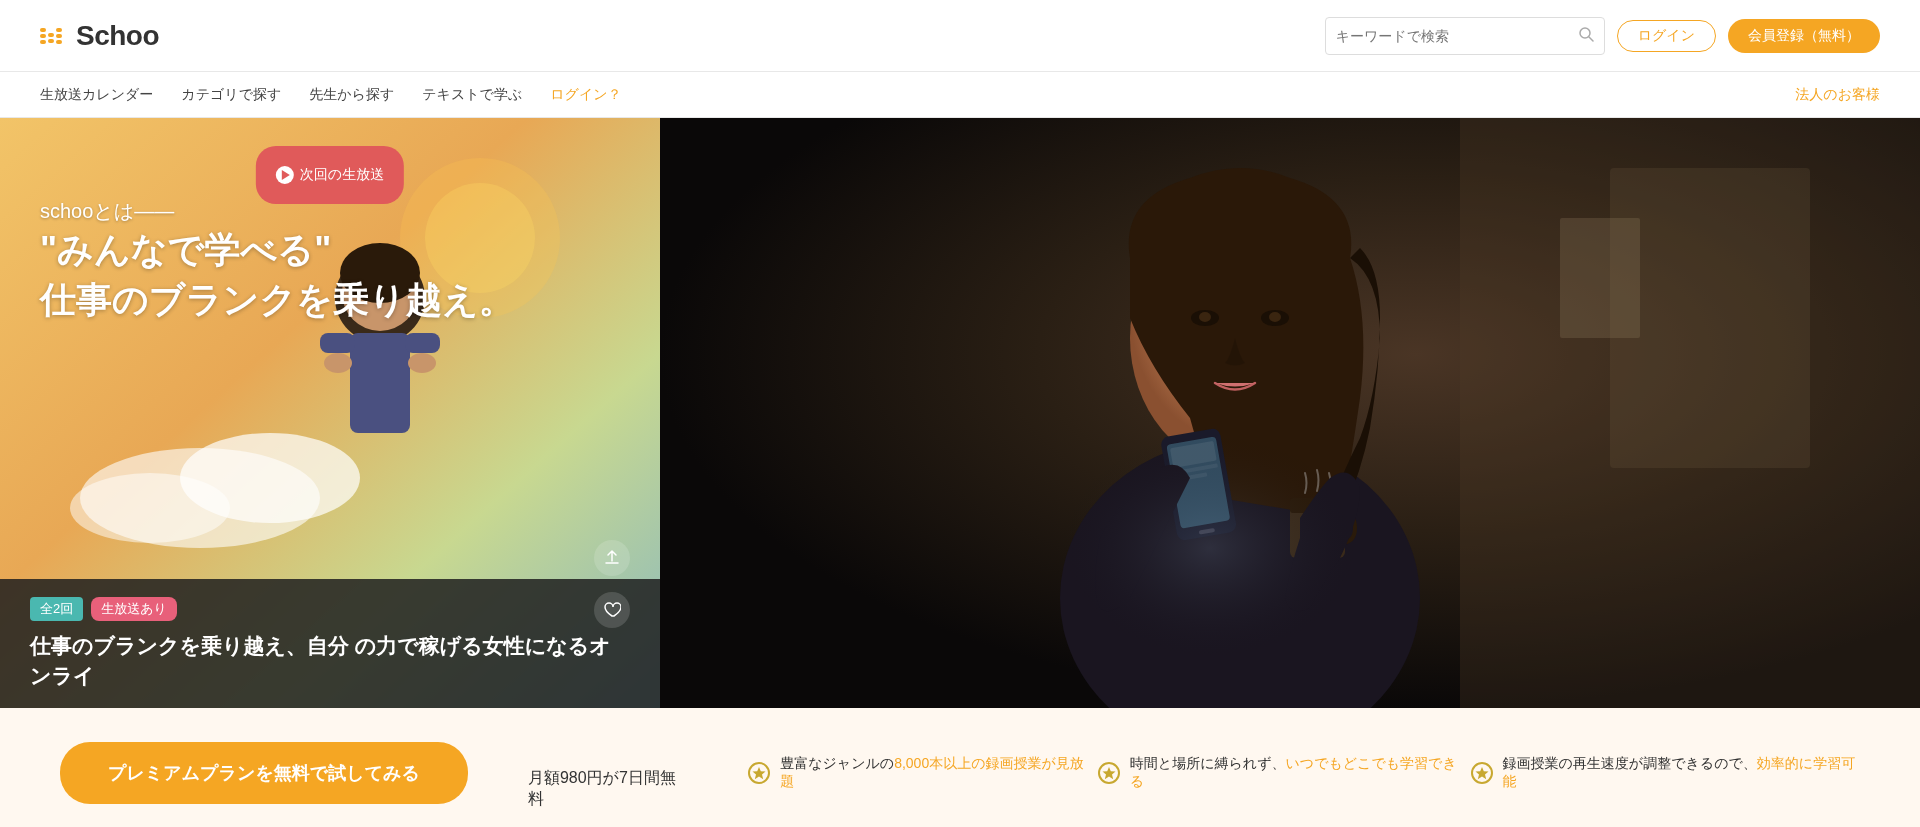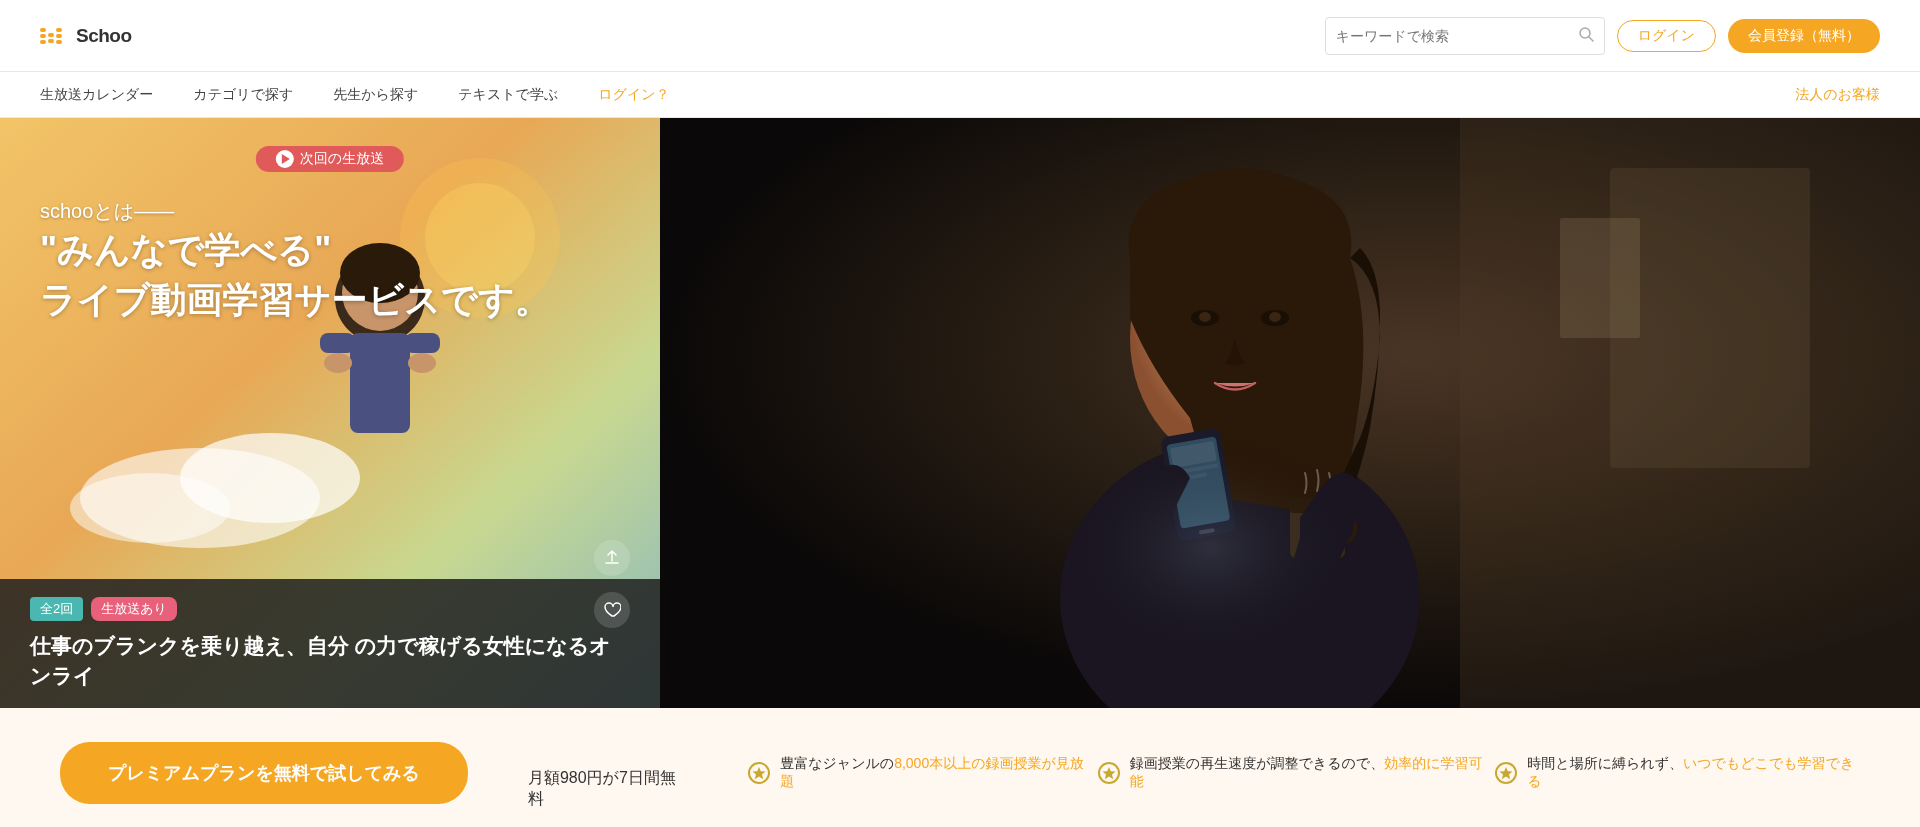--- a/index.html
+++ b/index.html
@@ -14,21 +14,21 @@
       height: 72px;
       border-bottom: 1px solid #e8e8e8;
       background: #fff;
     }
     .logo-area {
       display: flex;
       align-items: center;
       gap: 10px;
     }
     .logo-text {
-      font-size: 19px;
+      font-size: 28px;
       font-weight: 600;
       color: #333;
       letter-spacing: -0.5px;
     }
     .header-right {
       display: flex;
       align-items: center;
       gap: 12px;
     }
     .search-box {
@@ -87,21 +87,21 @@
       align-items: center;
       justify-content: space-between;
       padding: 0 40px;
       height: 46px;
       border-bottom: 1px solid #e8e8e8;
       background: #fff;
     }
     .nav-left {
       display: flex;
       align-items: center;
-      gap: 40px;
+      gap: 28px;
     }
     .nav-item {
       font-size: 14px;
       color: #444;
       cursor: pointer;
       text-decoration: none;
     }
     .nav-item.active {
       color: #f5a623;
       font-weight: 500;
@@ -143,21 +143,21 @@
     
     .next-broadcast-btn {
       position: absolute;
       top: 28px;
       left: 50%;
       transform: translateX(-50%);
       background: #e05a5a;
       color: #fff;
       border: none;
       border-radius: 20px;
-      padding: 4px 20px;
+      padding: 20px 20px;
       font-size: 14px;
       font-family: inherit;
       cursor: pointer;
       display: flex;
       align-items: center;
       gap: 6px;
       white-space: nowrap;
       z-index: 10;
     }
     .play-circle {
@@ -455,21 +455,21 @@
       <div class="play-circle">
         <div class="play-triangle"></div>
       </div>
       <span>次回の生放送</span>
     </button>
 
     <div class="hero-description">
       <div class="hero-sub-title">schooとは——</div>
       <div class="hero-main-title">
         <div>"みんなで学べる"</div>
-        <div>ライブ動画学習サービスです。</div>
+        <div>仕事のブランクを乗り越え。</div>
       </div>
     </div>
 
     <div class="card-actions">
       <div class="action-icon">
         <svg width="18" height="18" viewBox="0 0 18 18" fill="none">
           <path d="M9 2v10M5 6l4-4 4 4M3 14h12" stroke="white" stroke-width="1.5" stroke-linecap="round"></path>
         </svg>
       </div>
       <div class="action-icon">
@@ -583,27 +583,27 @@
         豊富なジャンルの<span class="highlight">8,000本以上の録画授業が見放題</span>
       </span>
     </div>
     <div class="feature-item">
       <div class="feature-icon">
         <svg width="14" height="14" viewBox="0 0 14 14">
           <polygon points="7,1 8.8,5.2 13.5,5.5 10,8.5 11.2,13.2 7,10.5 2.8,13.2 4,8.5 0.5,5.5 5.2,5.2" fill="#c8a830"></polygon>
         </svg>
       </div>
       <span class="feature-text">
-        録画授業の再生速度が調整できるので、<span class="highlight">効率的に学習可能</span>
+        時間と場所に縛られず、<span class="highlight">いつでもどこでも学習できる</span>
       </span>
     </div>
     <div class="feature-item">
       <div class="feature-icon">
         <svg width="14" height="14" viewBox="0 0 14 14">
           <polygon points="7,1 8.8,5.2 13.5,5.5 10,8.5 11.2,13.2 7,10.5 2.8,13.2 4,8.5 0.5,5.5 5.2,5.2" fill="#c8a830"></polygon>
         </svg>
       </div>
       <span class="feature-text">
-        時間と場所に縛られず、<span class="highlight">いつでもどこでも学習できる</span>
+        録画授業の再生速度が調整できるので、<span class="highlight">効率的に学習可能</span>
       </span>
     </div>
   </div>
 </section>
 
 </body></html>

